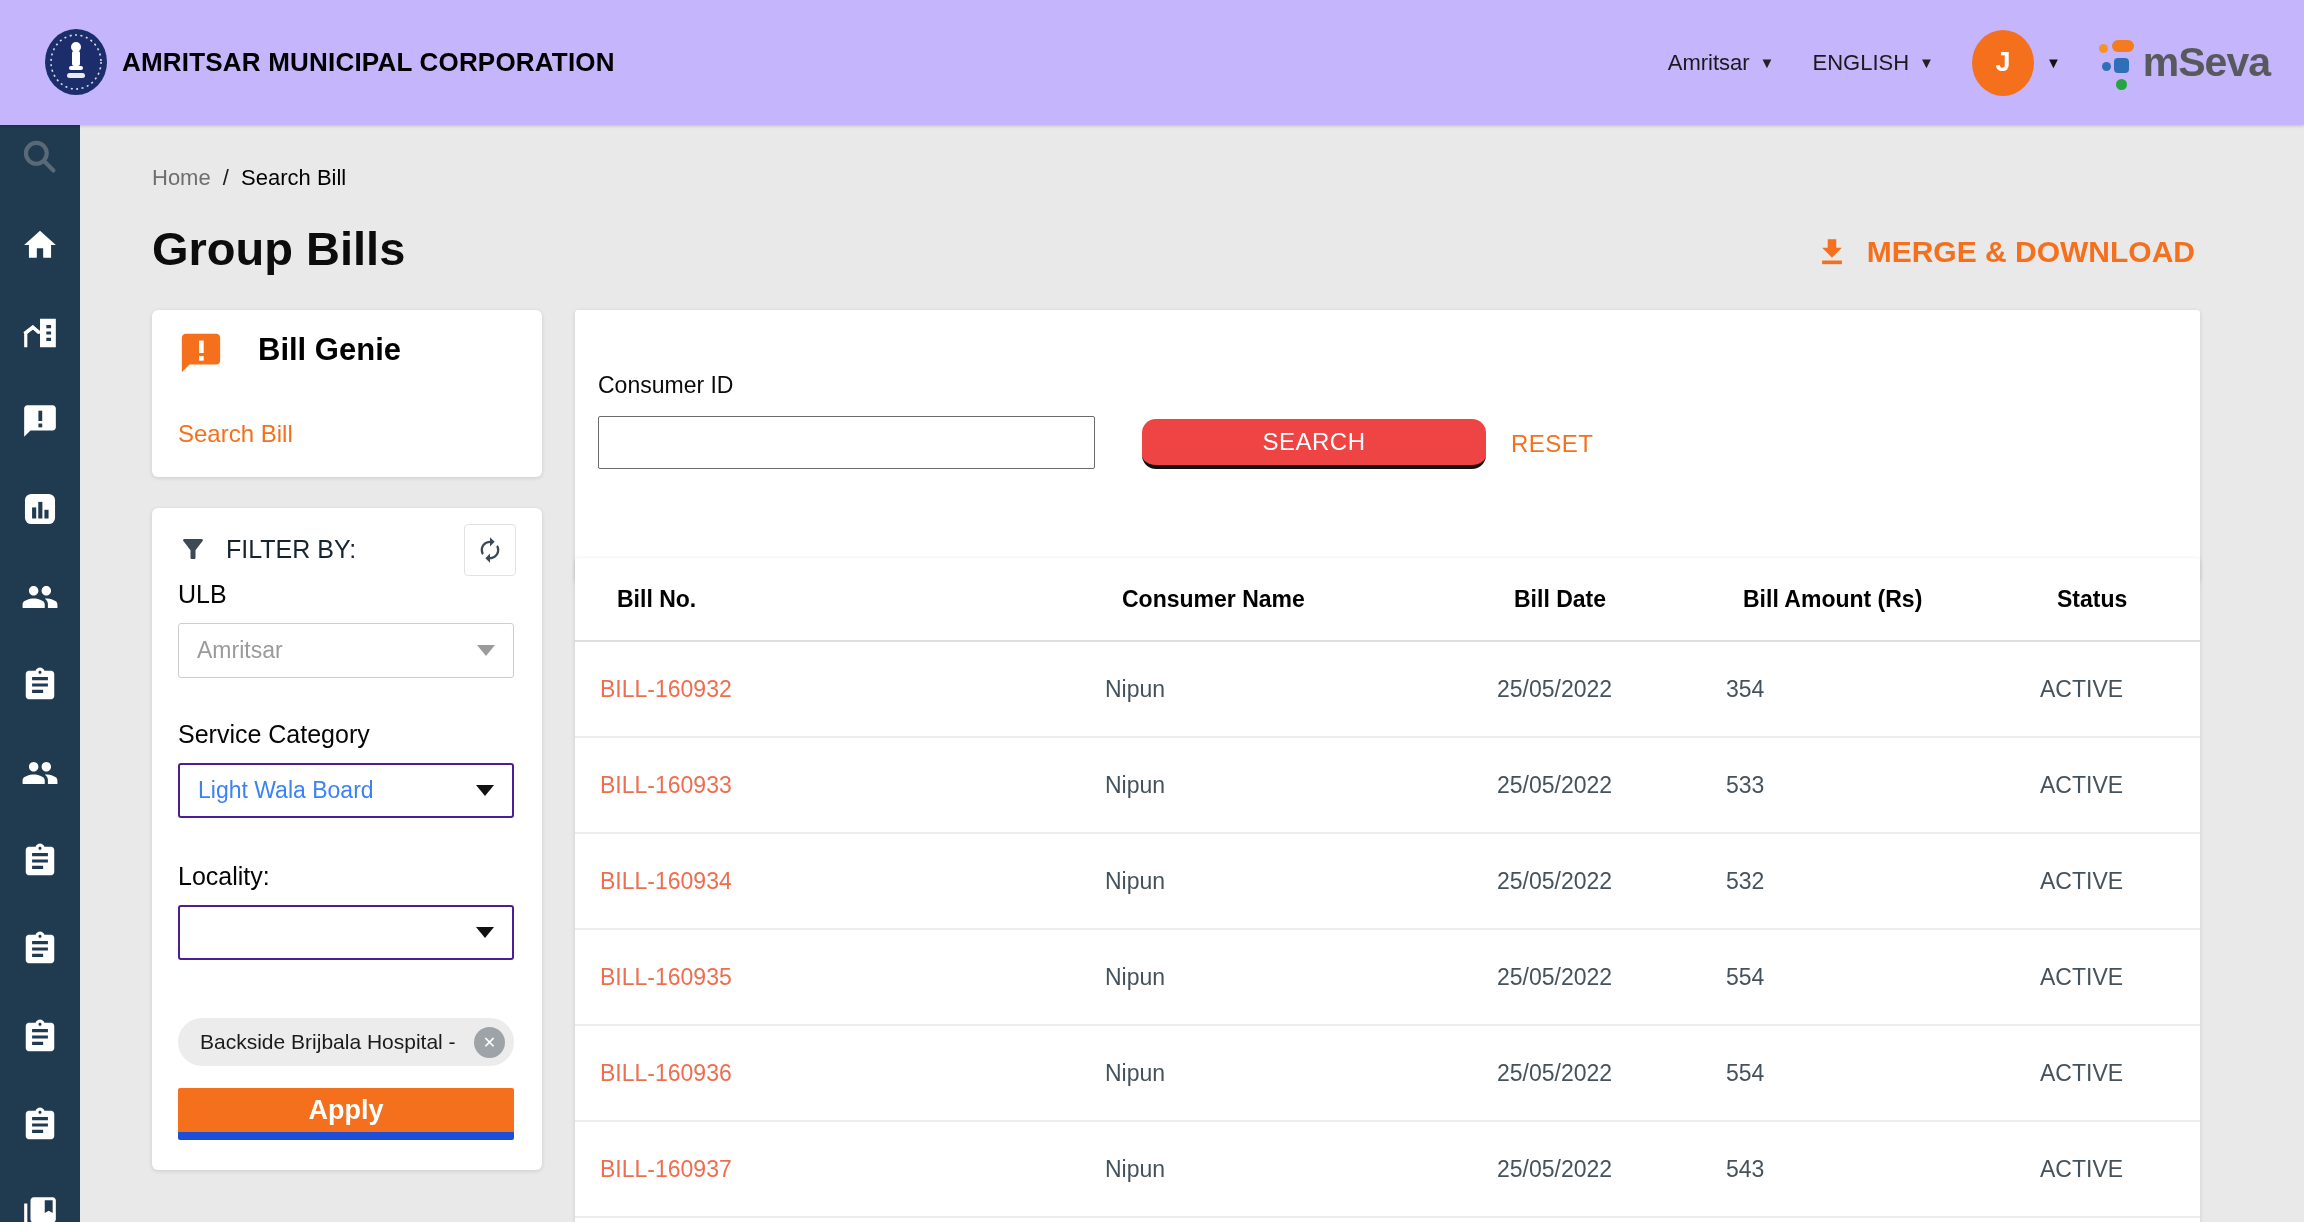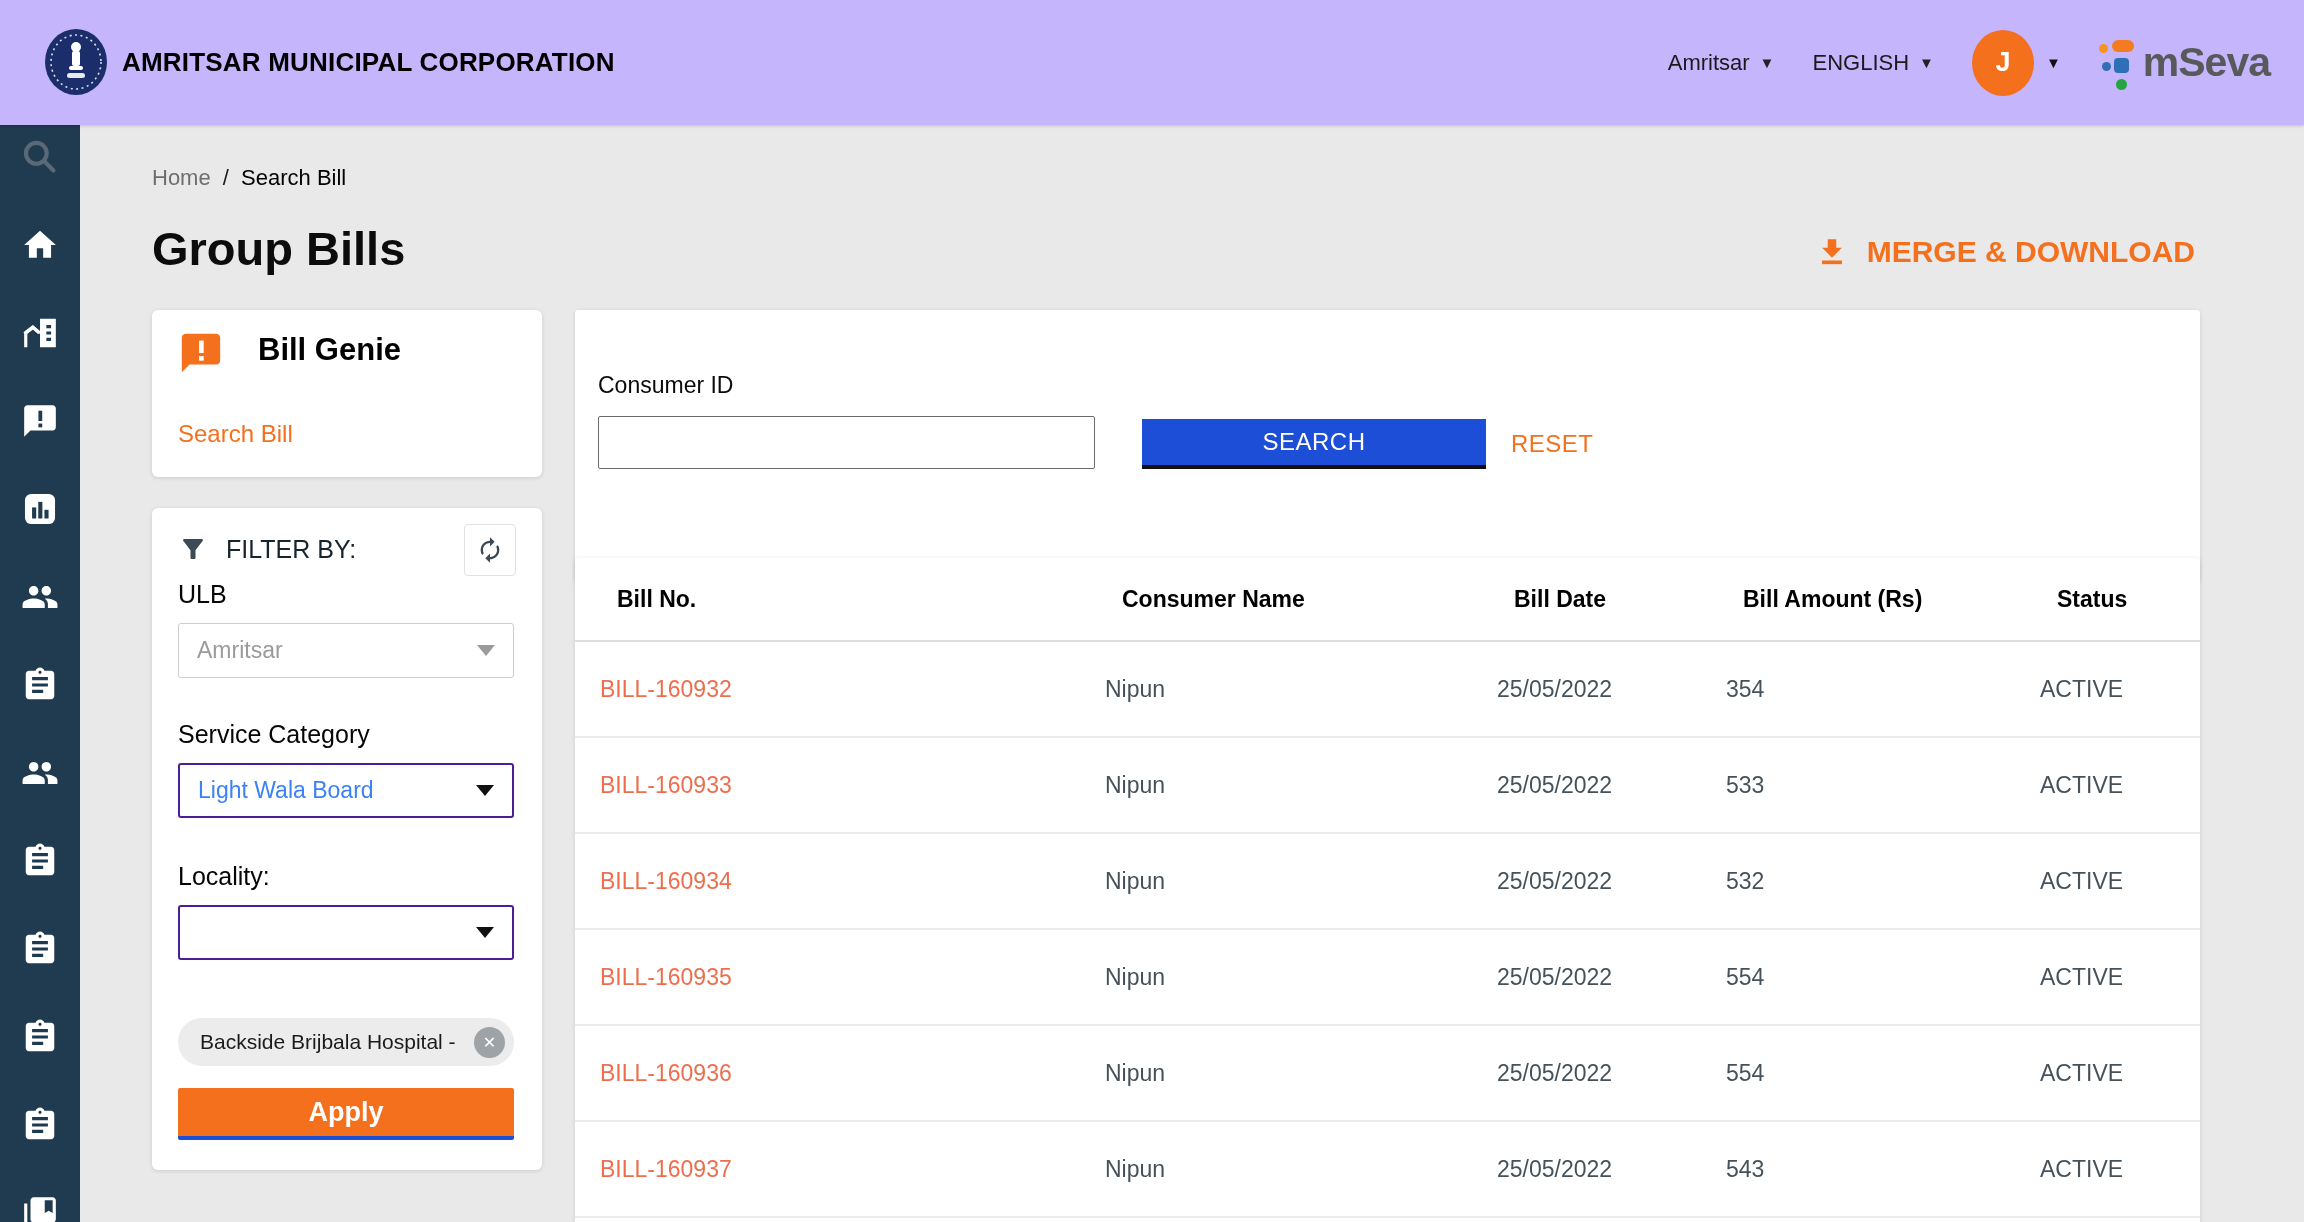--- a/index.html
+++ b/index.html
@@ -68,32 +68,32 @@
                   border-right:9px solid transparent;border-top:11px solid #111;}
   .sel-dis{border:1px solid #cdcdcd;color:#9b9b9b;}
   .sel-dis .caret{border-top-color:#9b9b9b;}
   .sel-en{border:2px solid #4c1d95;color:#3b82f6;}
   .chip{position:absolute;left:26px;top:510px;width:336px;height:48px;background:#ececec;border-radius:26px;
         display:flex;align-items:center;padding:0 9px 0 22px;box-sizing:border-box;font-size:21px;color:#1b1b1b;}
   .chip-x{margin-left:auto;width:31px;height:31px;border-radius:50%;background:#9da3a7;color:#fff;
           display:flex;align-items:center;justify-content:center;font-size:16px;cursor:pointer;}
   .apply-btn{position:absolute;left:26px;top:580px;width:336px;height:52px;background:#f4701d;color:#fff;
              font-size:27px;font-weight:bold;display:flex;align-items:center;justify-content:center;
-             border:none;border-bottom:4px solid #1d4ed8;border-radius:2px;cursor:pointer;
+             border:none;border-bottom:8px solid #1d4ed8;border-radius:2px;cursor:pointer;
              font-family:"Liberation Sans",sans-serif;}
 
   
   .searchcard{left:495px;top:185px;width:1625px;height:272px;border-radius:3px;}
   .cid-label{position:absolute;left:23px;top:62px;font-size:23px;color:#0a0a0a;}
   .cid-input{position:absolute;left:23px;top:106px;width:497px;height:53px;border:1px solid #6b6b6b;
              border-radius:2px;box-sizing:border-box;font-size:23px;padding:0 14px;
              font-family:"Liberation Sans",sans-serif;background:#fff;}
-  .search-btn{position:absolute;left:567px;top:109px;width:344px;height:50px;background:#1d4ed8;color:#fff;
+  .search-btn{position:absolute;left:567px;top:109px;width:344px;height:50px;background:#ef4444;color:#fff;
               font-size:24px;display:flex;align-items:center;justify-content:center;border:none;
-              border-bottom:4px solid #111;border-radius:0;cursor:pointer;letter-spacing:.5px;
+              border-bottom:4px solid #111;border-radius:14px;cursor:pointer;letter-spacing:.5px;
               font-family:"Liberation Sans",sans-serif;}
   .reset-link{position:absolute;left:936px;top:120px;font-size:24px;color:#f4701d;cursor:pointer;letter-spacing:.5px;}
 
   
   .tablecard{left:495px;top:433px;width:1625px;height:830px;border-radius:3px;}
   .thead{display:grid;grid-template-columns:505px 392px 229px 314px 1fr;height:82px;
          align-items:center;padding-left:42px;border-bottom:2px solid #dedede;
          font-size:23px;font-weight:bold;color:#000;}
   .trow{display:grid;grid-template-columns:505px 392px 229px 314px 1fr;height:94px;
         align-items:center;padding-left:25px;border-bottom:2px solid #ececec;font-size:23px;color:#46525b;}

